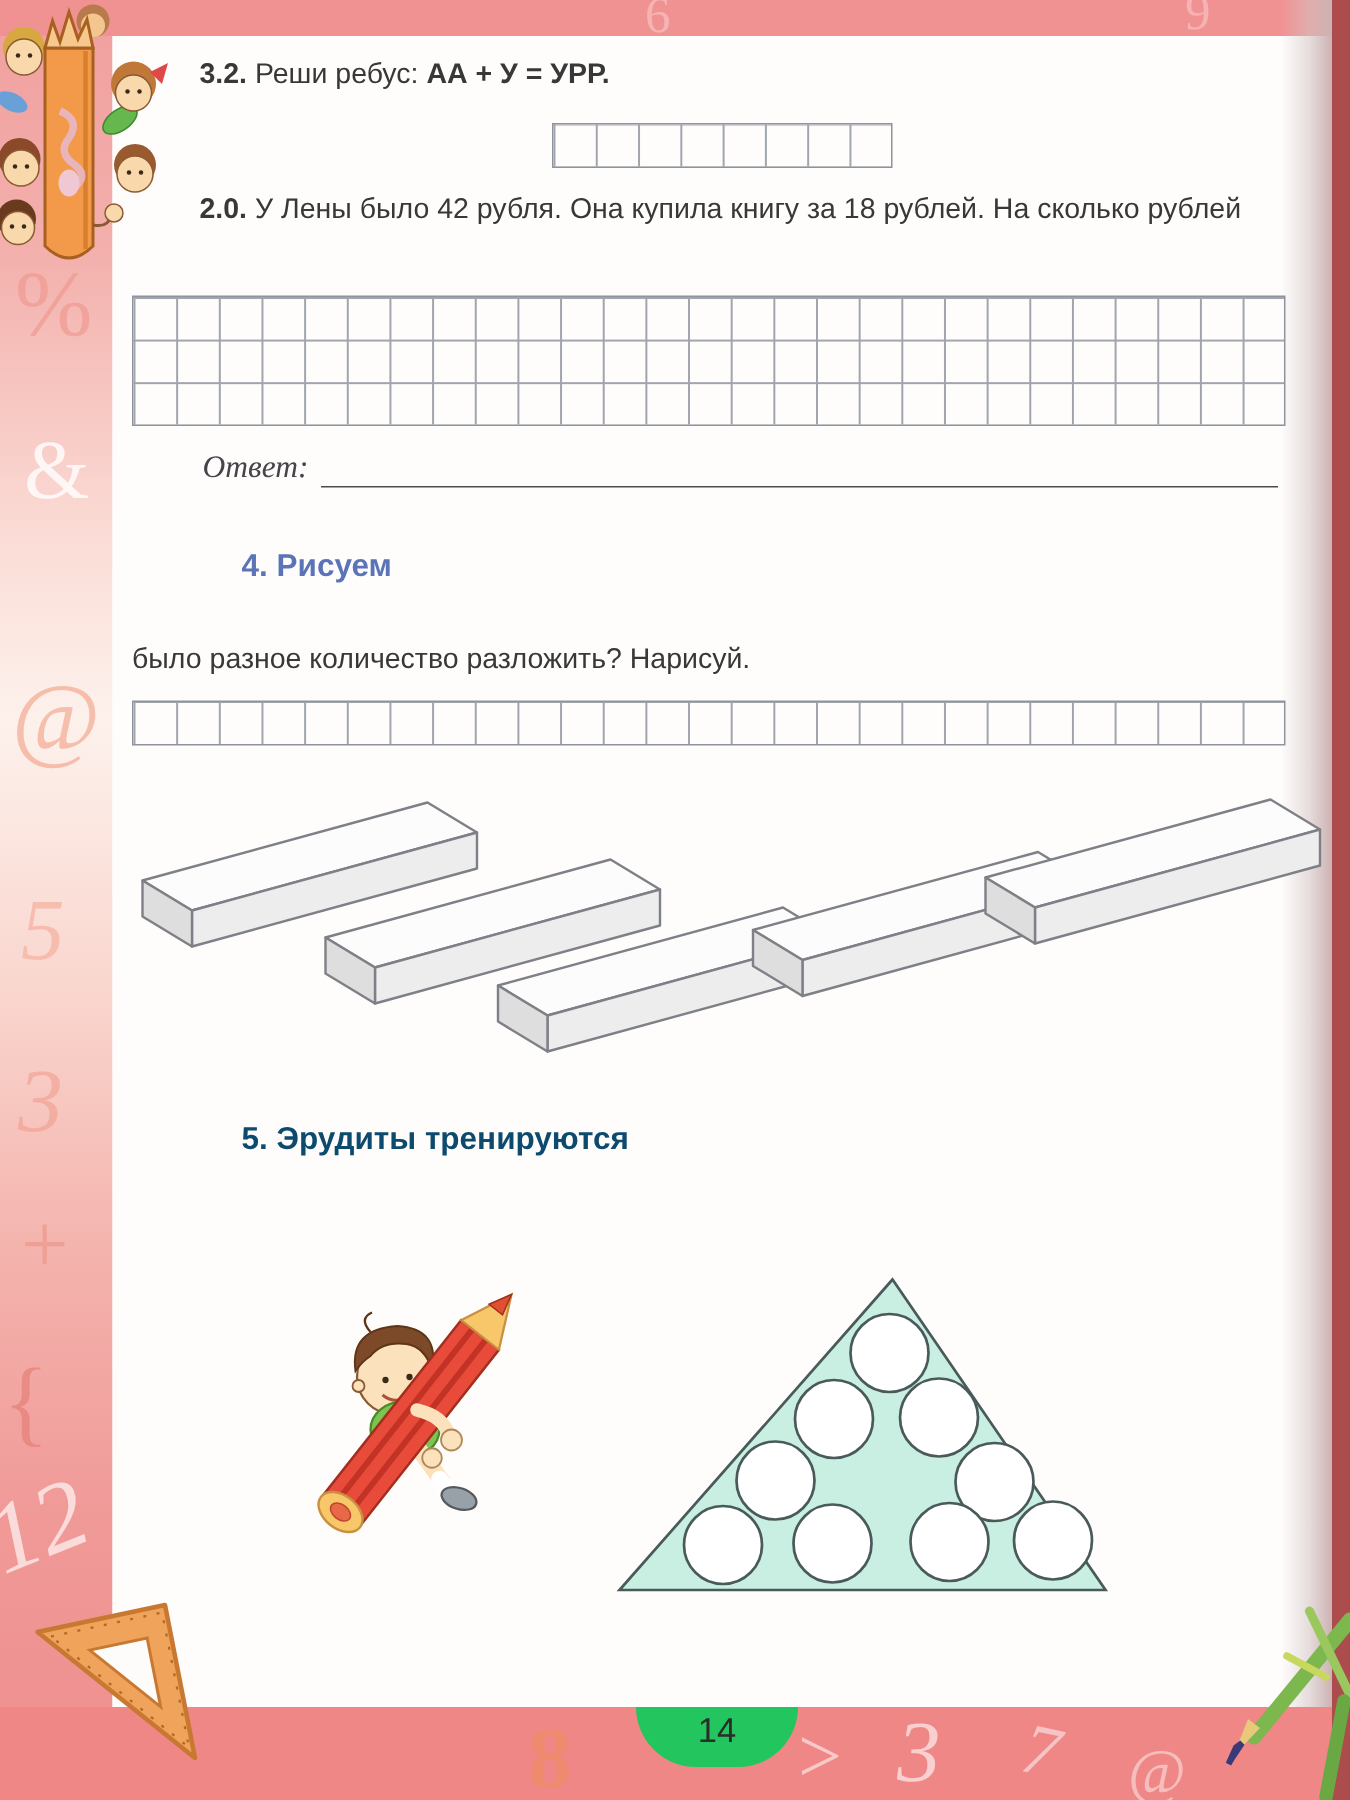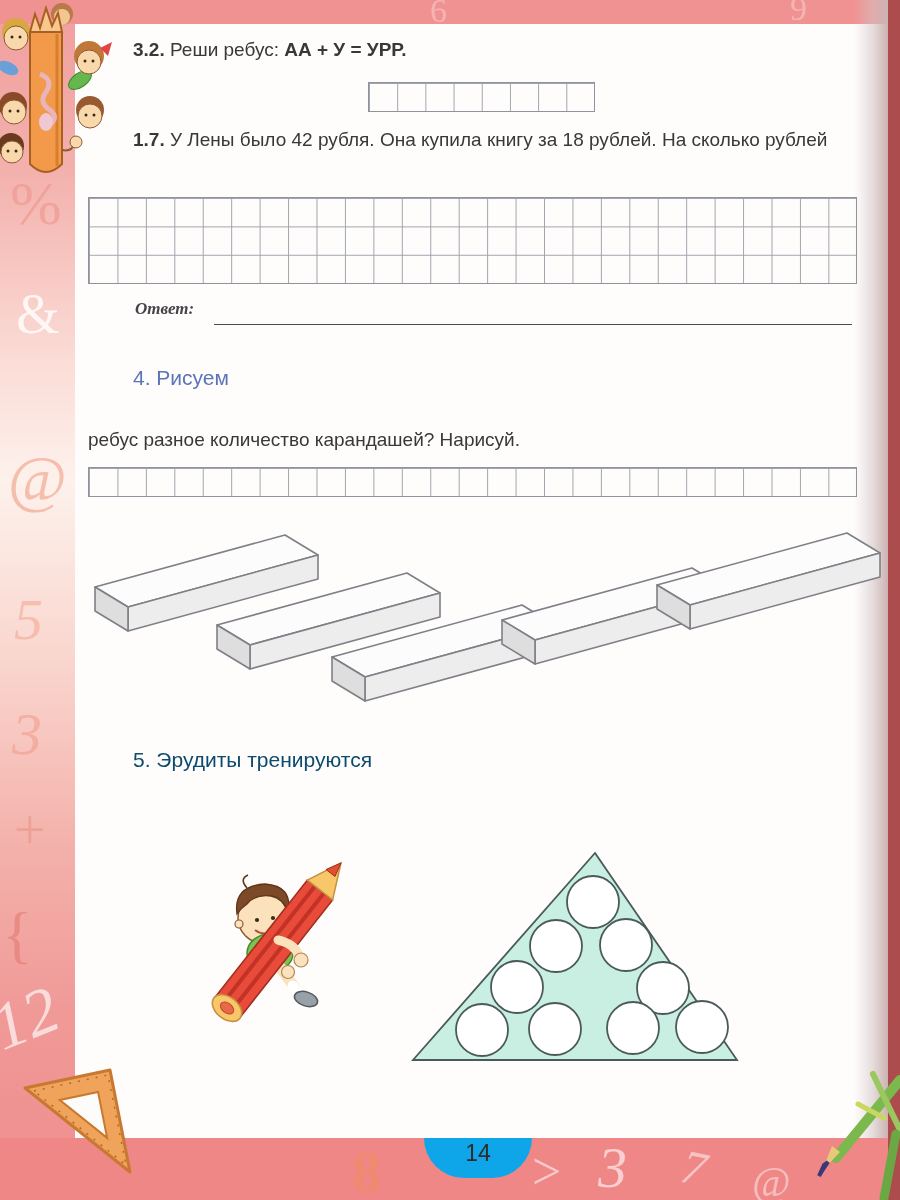--- a/index.html
+++ b/index.html
@@ -13,41 +13,41 @@
   .strip-top{position:absolute;left:0;top:0;width:900px;height:24px;background:#f19292;z-index:1;}
   .content{position:absolute;left:75px;top:24px;width:793px;height:1114px;background:#fefdfc;z-index:1;}
   .edge-curl{position:absolute;left:854px;top:0;width:34px;height:1200px;z-index:2;
     background:linear-gradient(to right,rgba(205,190,190,0) 0%,rgba(210,195,195,.55) 55%,#cdb2b2 100%);}
   .strip-bottom{position:absolute;left:0;top:1138px;width:900px;height:62px;background:#ef8787;z-index:3;}
   .edge-red{position:absolute;left:888px;top:0;width:12px;height:1200px;background:#ad4c4c;z-index:4;}
 
   
   .tline{position:absolute;font-size:19px;line-height:27px;white-space:nowrap;z-index:2;}
   .bold{font-weight:bold;}
-  .heading{position:absolute;font-size:21px;font-weight:normal;white-space:nowrap;z-index:2;}
+  .heading{position:absolute;font-size:21px;font-weight:bold;white-space:nowrap;z-index:2;margin-left:28px;}
   .h-blue{color:#5b74b8;}
   .h-red{color:#0c4a6e;}
   .answer-label{position:absolute;left:135px;top:299px;font-family:"Liberation Serif",serif;
-    font-style:italic;font-weight:bold;font-size:17px;color:#44444a;z-index:2;}
+    font-style:italic;font-weight:normal;font-size:21px;color:#44444a;z-index:2;}
   .answer-line{position:absolute;left:214px;top:322px;width:638px;height:2px;
     border-bottom:1.6px solid #4a4a50;z-index:2;}
 
   
   .cellgrid{position:absolute;border:1px solid #8f949c;z-index:2;
     background-image:linear-gradient(#a0a4ac 1px,transparent 1px),
                      linear-gradient(90deg,#a0a4ac 1px,transparent 1px);}
   .grid-rebus{left:368px;top:82px;width:225px;height:28px;background-size:28.2px 28px;}
   .grid-sol{left:88px;top:197px;width:767px;height:85px;background-size:28.45px 28.4px;}
   .grid-draw{left:88px;top:467px;width:767px;height:28px;background-size:28.45px 28px;}
 
   
   .sym{position:absolute;z-index:2;font-family:"Liberation Serif",serif;pointer-events:none;}
   svg{position:absolute;overflow:visible;}
   .deco{z-index:5;}
-  .page-notch{position:absolute;left:424px;top:1138px;width:108px;height:40px;background:#0ea5e9;
+  .page-notch{position:absolute;left:424px;top:1138px;width:108px;height:40px;background:#22c55e;
     border-radius:0 0 54px 54px;z-index:4;display:flex;align-items:flex-start;justify-content:center;}
   .page-num{font-size:23px;color:#2c2c2c;margin-top:2px;}
 </style>
 </head>
 <body>
 
 <div class="page">
 
   <div class="border-left"></div>
   <div class="strip-top"></div>
@@ -57,30 +57,30 @@
   <div class="edge-red"></div>
 
   <div class="tline" style="left:133px;top:36px;">
     <span class="bold">3.2.</span>
     <span>Реши ребус:</span>
     <span class="bold">АА + У = УРР.</span>
   </div>
   <div class="cellgrid grid-rebus"></div>
 
   <div class="tline" style="left:133px;top:126px;">
-    <span class="bold">1.7.</span>
+    <span class="bold">2.0.</span>
     <span>У Лены было 42 рубля. Она купила книгу за 18 рублей. На сколько рублей</span>
   </div>
   <div class="cellgrid grid-sol"></div>
 
   <div class="answer-label">Ответ:</div>
   <div class="answer-line"></div>
 
   <div class="heading h-blue" style="left:133px;top:366px;">4. Рисуем</div>
-  <div class="tline" style="left:88px;top:426px;">ребус разное количество карандашей? Нарисуй.</div>
+  <div class="tline" style="left:88px;top:426px;">было разное количество разложить? Нарисуй.</div>
   <div class="cellgrid grid-draw"></div>
 
   <svg style="left:60px;top:505px;z-index:2;" width="830" height="210" viewBox="0 0 830 210">
     <defs>
       <g id="slab" stroke="#7f7f87" stroke-width="1.6" stroke-linejoin="round">
         <polygon points="0,60 190,8 157,-12 -33,40" fill="#fcfcfc"></polygon>
         <polygon points="0,60 190,8 190,32 0,84" fill="#ededed"></polygon>
         <polygon points="0,60 -33,40 -33,64 0,84" fill="#dedede"></polygon>
       </g>
     </defs>

